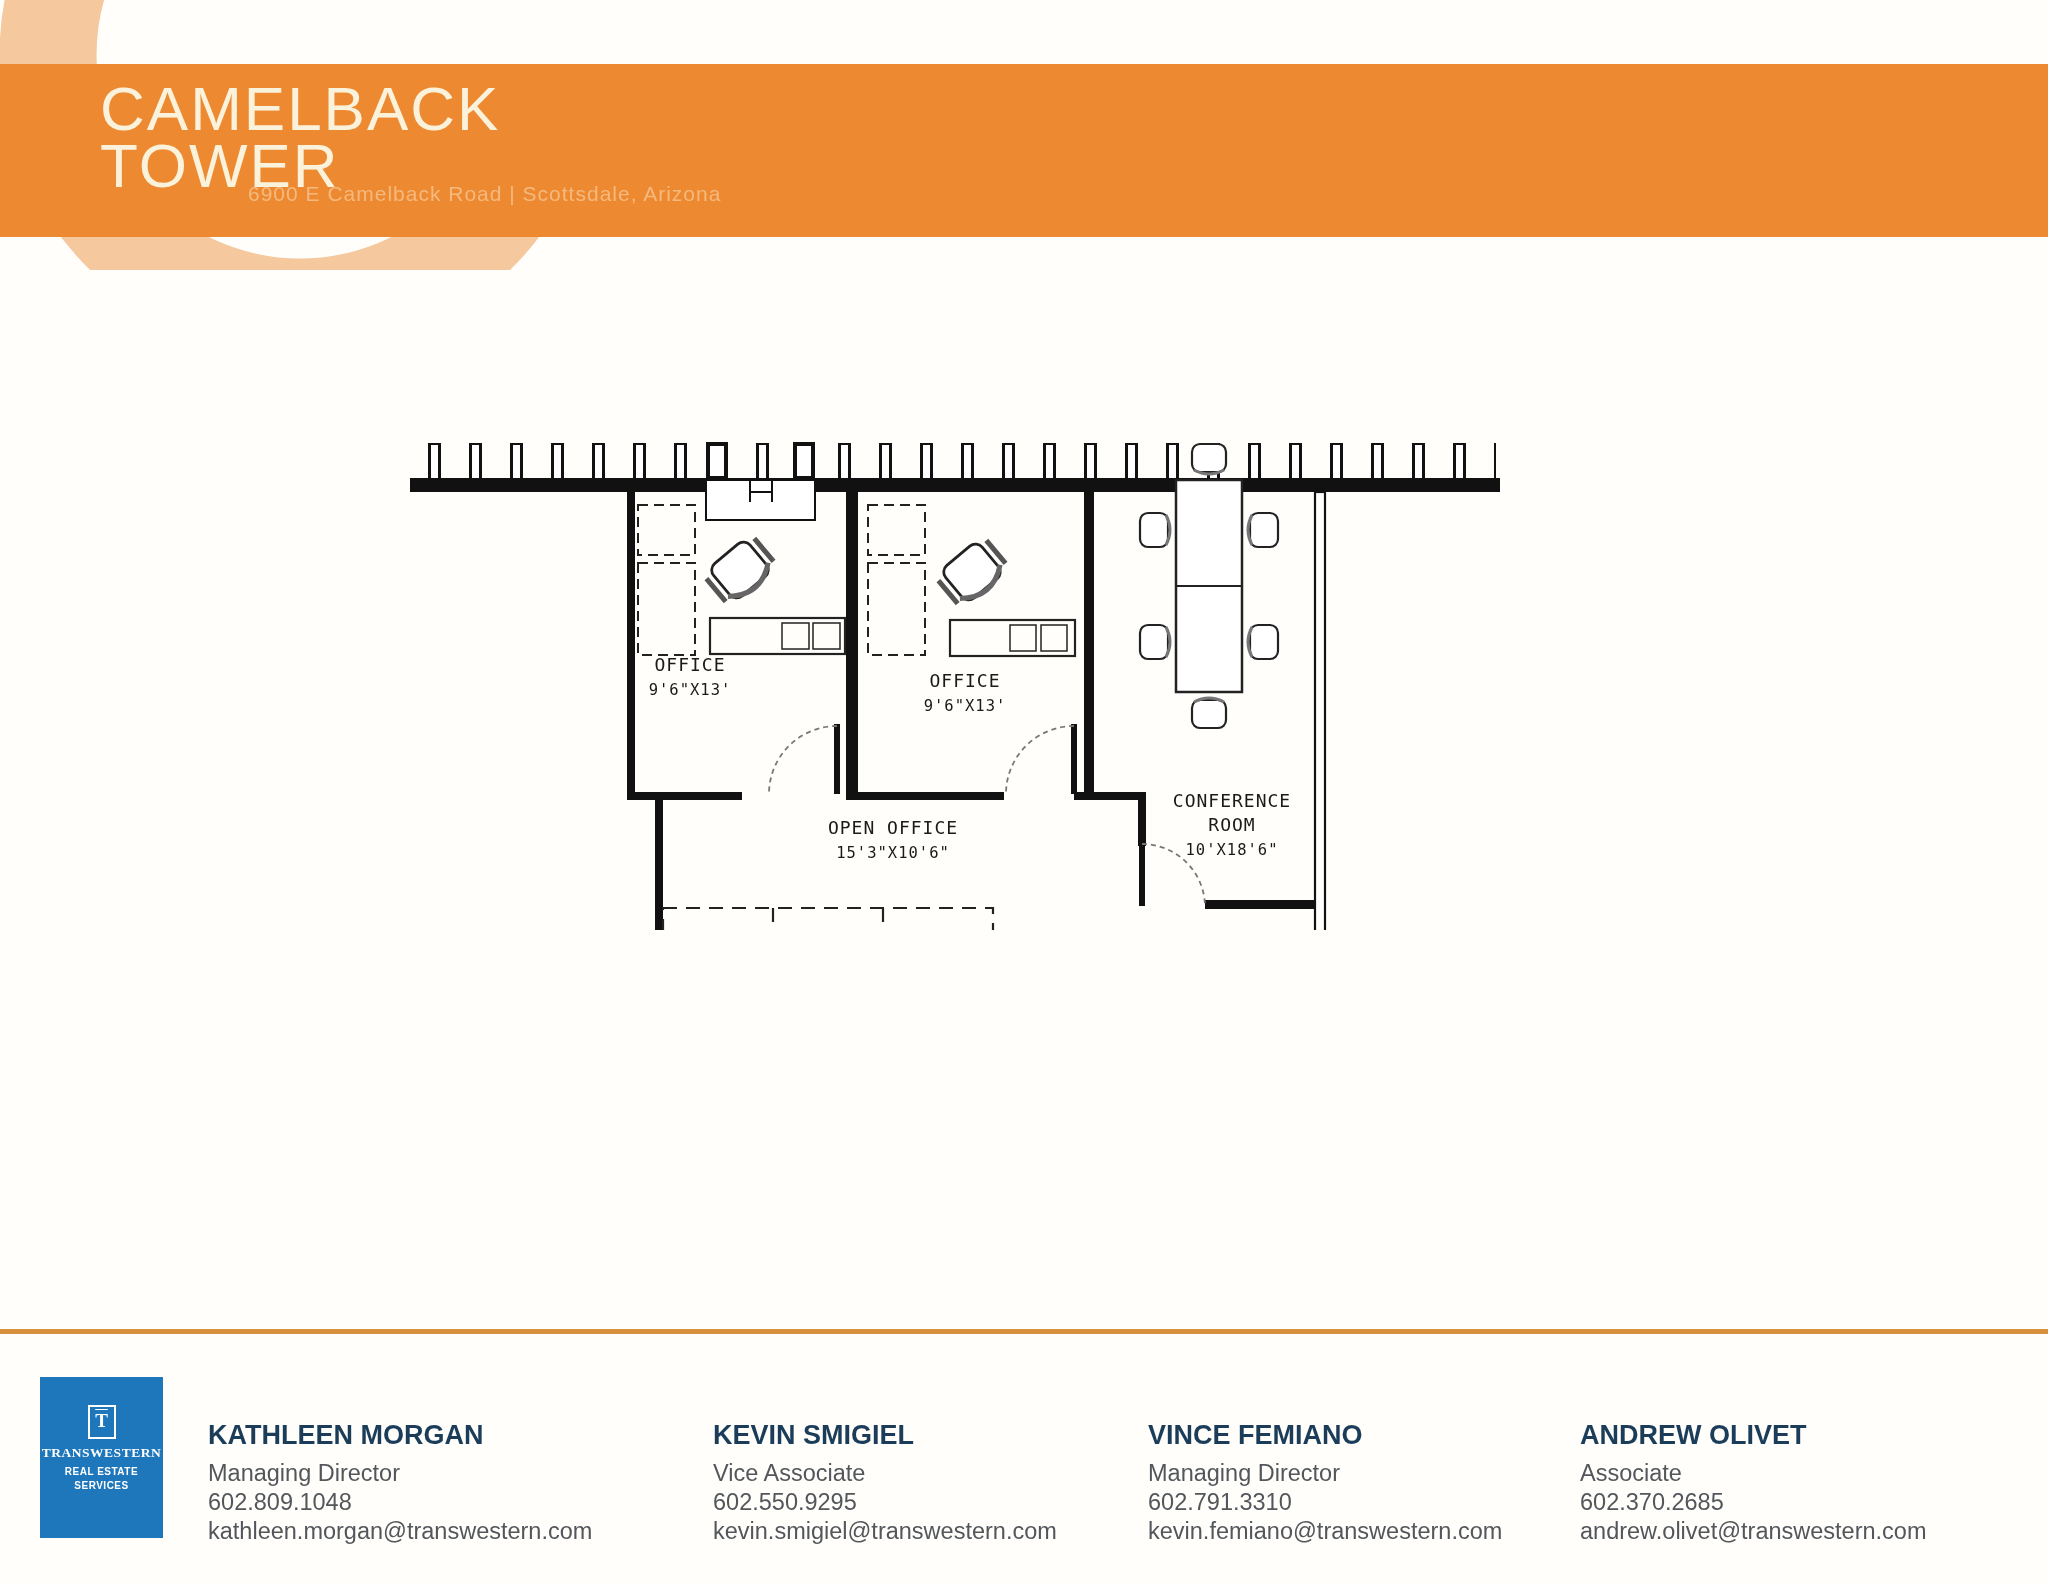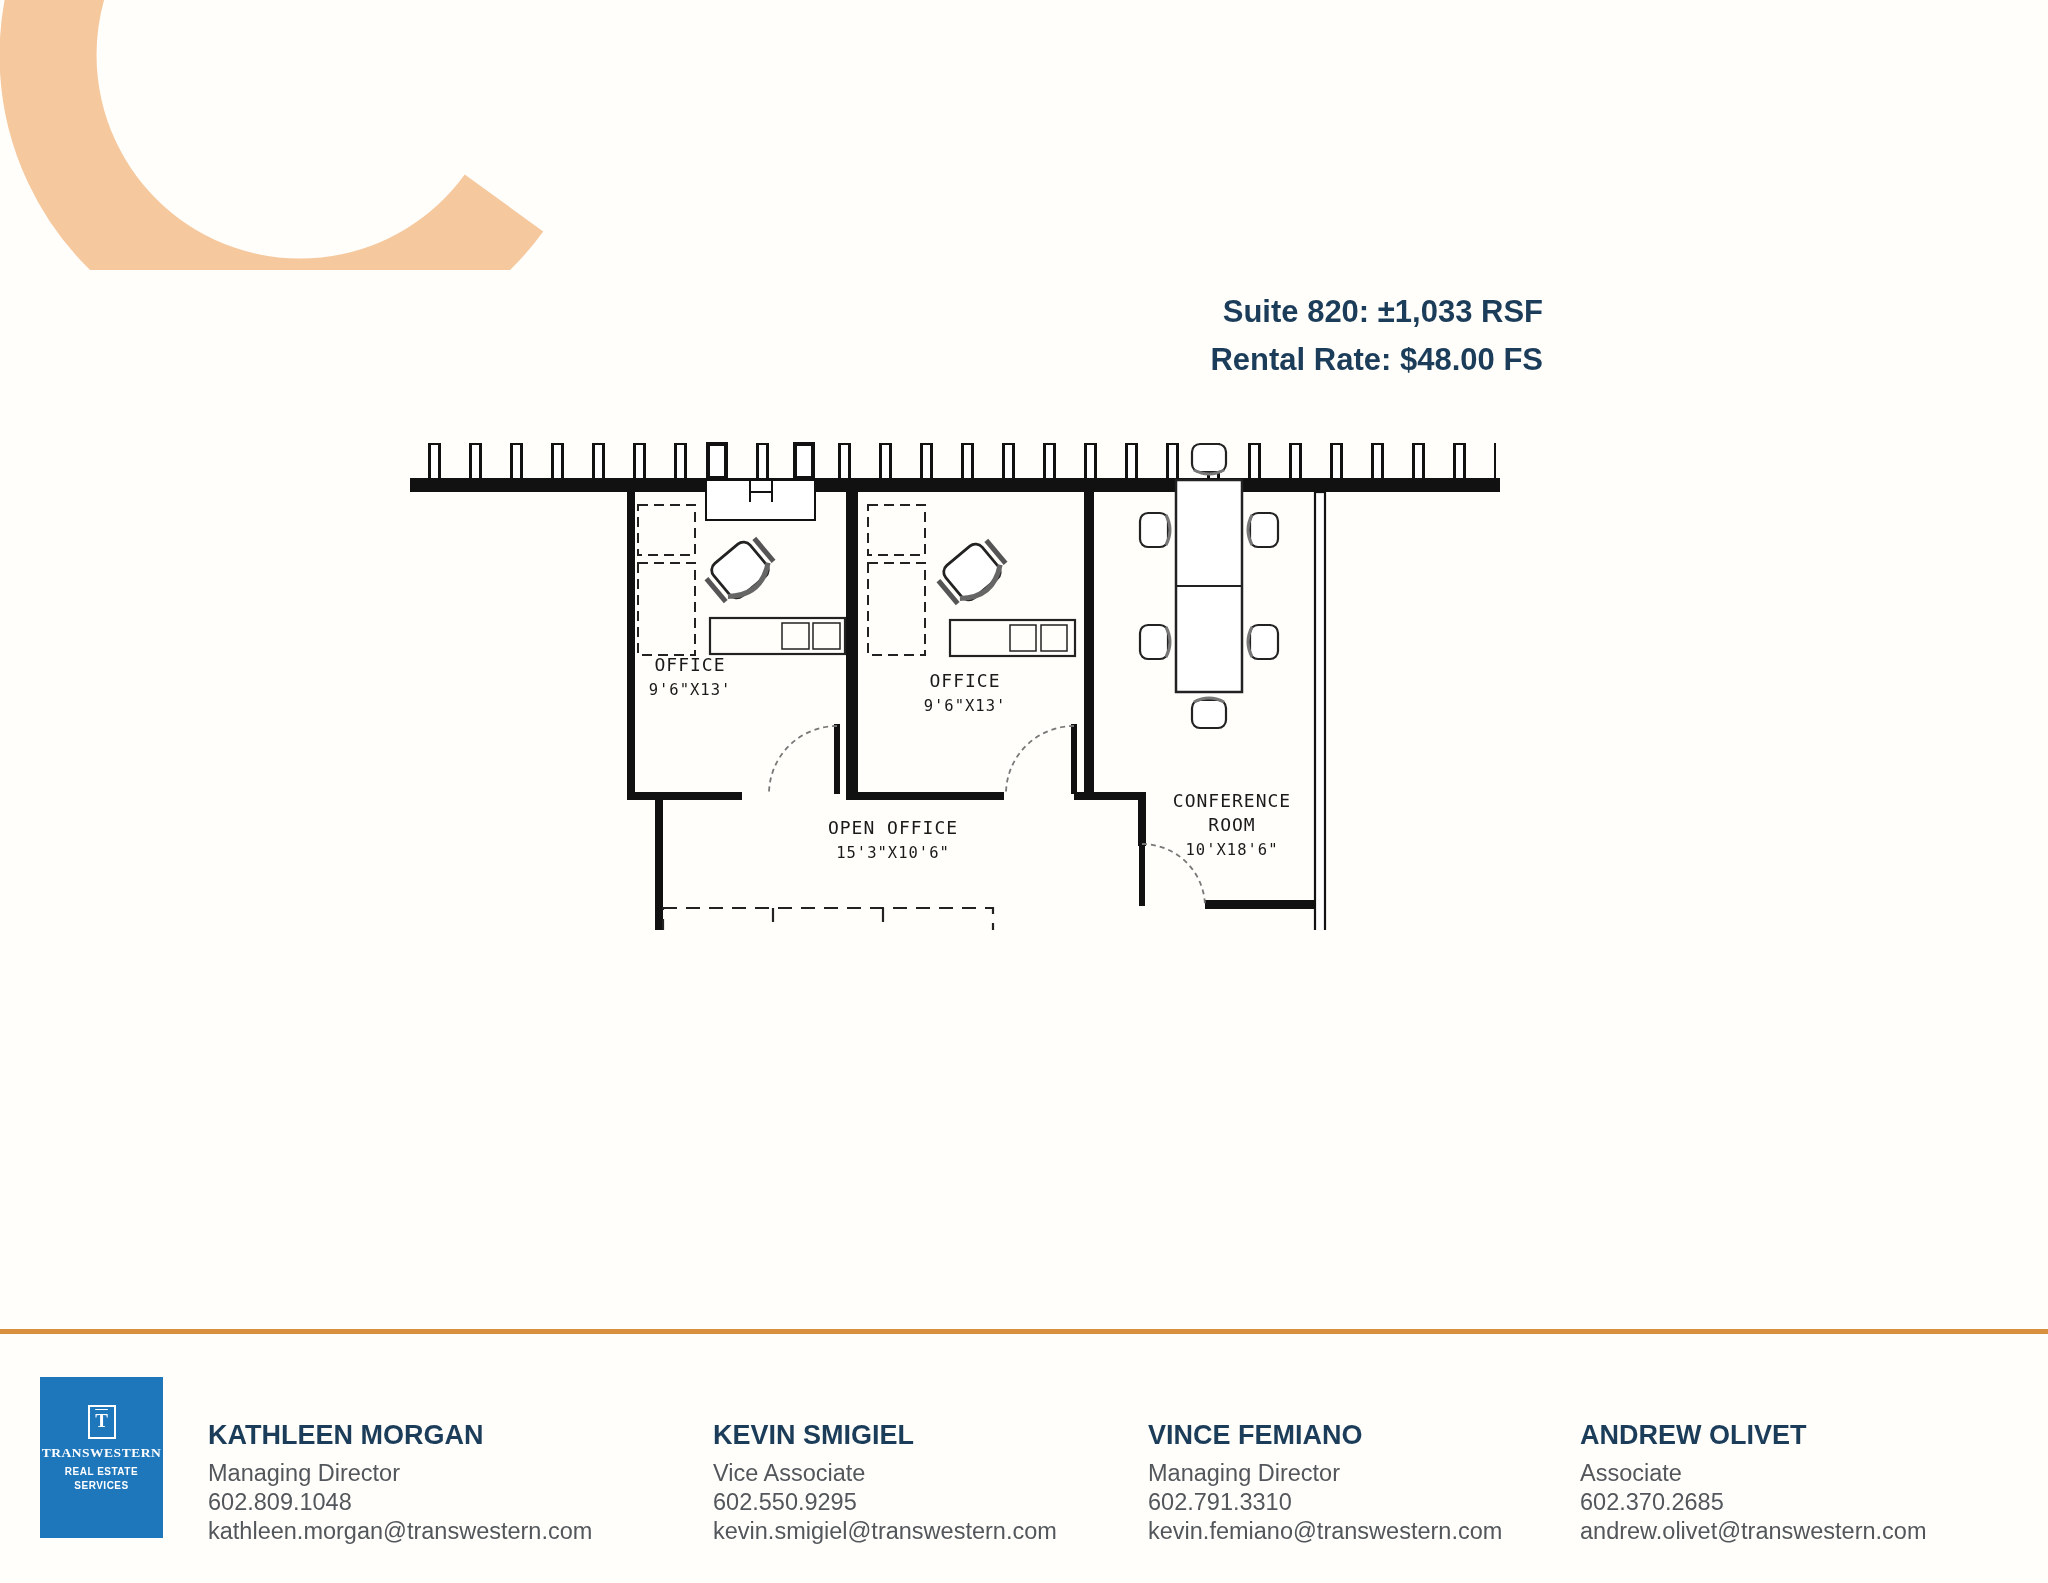--- a/index.html
+++ b/index.html
@@ -35,25 +35,28 @@
 </style>
 </head>
 <body>
 
 <div id="page">
 
   <svg id="c-logo" width="620" height="270" viewBox="0 0 620 270">
     <path d="M 504 203 A 252 252 0 1 1 504 -93" fill="none" stroke="#f6c89e" stroke-width="97"></path>
   </svg>
 
-
-  <div id="listing">
-    <div class="line">Suite 820: ±1,033 RSF</div>
-    <div class="line">Rental Rate: $48.00 FS</div>
-  </div>
+  <div id="banner">
+    <div id="banner-title">
+      <div>CAMELBACK</div>
+      <div>TOWER</div>
+    </div>
+    <div id="banner-address">6900 E Camelback Road | Scottsdale, Arizona</div>
+  </div>
+
 
   <svg id="plan" width="1090" height="600" viewBox="0 0 1090 600">
     <defs>
       <g id="taskchair">
         <rect x="-19" y="-17" width="38" height="34" rx="7" fill="#fff" stroke="#222" stroke-width="2.2"></rect>
         <path d="M -21 10 Q 0 27 21 10" fill="none" stroke="#666" stroke-width="4"></path>
         <line x1="-25" y1="-12" x2="-25" y2="12" stroke="#555" stroke-width="4"></line>
         <line x1="25" y1="-12" x2="25" y2="12" stroke="#555" stroke-width="4"></line>
       </g>
       <g id="confchair">

